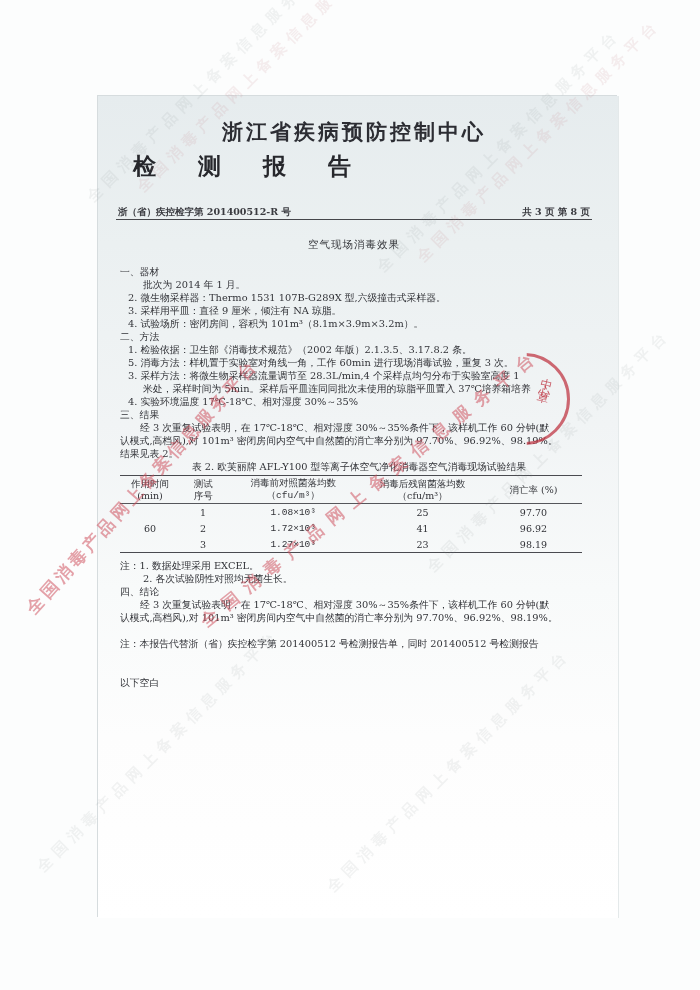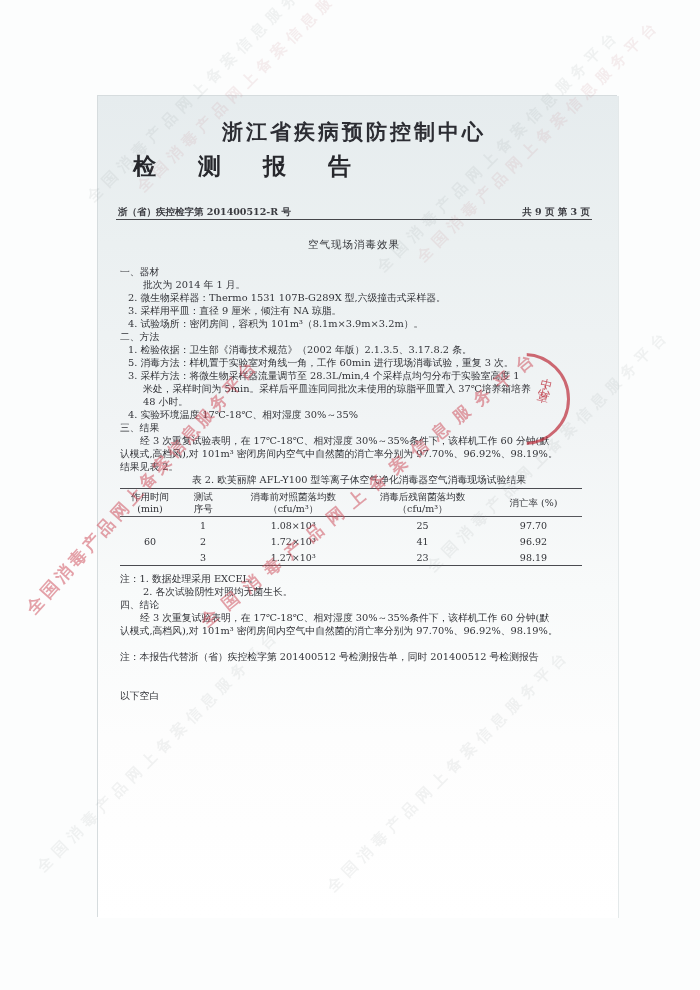--- a/index.html
+++ b/index.html
@@ -52,21 +52,21 @@
   table.results {
     width:462px; margin:1px 0 0 4px; border-collapse:collapse;
     font-size:9.5px; color:#313237;
     border-top:1.6px solid #4a4b50; border-bottom:1.6px solid #4a4b50;
   }
   table.results th {
     font-weight:normal; text-align:center; vertical-align:middle;
     padding:2px 1px; line-height:11.5px; border-bottom:1px solid #55565b;
   }
   table.results td { text-align:center; padding:2.5px 1px; line-height:11px; }
-  .c0{width:13%;} .c1{width:10%;} .c2{width:29%;} .c3{width:27%;} .c4{width:21%;}
+  .c0{width:13%;} .c1{width:10%;} .c2{width:29%;font-family:Liberation Mono, monospace;} .c3{width:27%;} .c4{width:21%;}
 
   
   .wm { position:absolute; white-space:nowrap; font-weight:bold; pointer-events:none; }
   .wm-red { font-size:17px; color:rgba(206,77,90,0.52); }
   .wm-a { left:30px; top:600px; letter-spacing:4px; transform:rotate(-48deg); transform-origin:left center; }
   .wm-b { left:203px; top:612px; letter-spacing:10px; transform:rotate(-39deg); transform-origin:left center; }
   .wm-gray { font-size:15px; letter-spacing:6px; color:rgba(125,135,140,0.10); transform:rotate(-45deg); transform-origin:left center; }
   .wm-pink { font-size:15px; letter-spacing:6px; color:rgba(195,125,130,0.13); transform:rotate(-45deg); transform-origin:left center; }
   .wm-g1 { left:90px;  top:190px; }
   .wm-g2 { left:380px; top:260px; }
@@ -95,36 +95,35 @@
 </style>
 </head>
 <body>
 
 <div class="sheet">
   <div class="sheet-inner">
     <div class="org-title">浙江省疾病预防控制中心</div>
     <div class="report-title">检 测 报 告</div>
     <div class="docnum-row">
       <span>浙（省）疾控检字第 201400512-R 号</span>
-      <span>共 9 页 第 3 页</span>
+      <span>共 3 页 第 8 页</span>
     </div>
     <div class="subject">空气现场消毒效果</div>
 
     <div class="doc-lines" id="body-lines">
         <div class="ln ind0">一、器材</div>
         <div class="ln ind2">批次为 2014 年 1 月。</div>
         <div class="ln ind1">2. 微生物采样器：Thermo 1531 107B-G289X 型,六级撞击式采样器。</div>
         <div class="ln ind1">3. 采样用平皿：直径 9 厘米，倾注有 NA 琼脂。</div>
         <div class="ln ind1">4. 试验场所：密闭房间，容积为 101m³（8.1m×3.9m×3.2m）。</div>
         <div class="ln ind0">二、方法</div>
         <div class="ln ind1">1. 检验依据：卫生部《消毒技术规范》（2002 年版）2.1.3.5、3.17.8.2 条。</div>
         <div class="ln ind1">5. 消毒方法：样机置于实验室对角线一角，工作 60min 进行现场消毒试验，重复 3 次。</div>
         <div class="ln ind1">3. 采样方法：将微生物采样器流量调节至 28.3L/min,4 个采样点均匀分布于实验室高度 1</div>
         <div class="ln ind2">米处，采样时间为 5min。采样后平皿连同同批次未使用的琼脂平皿置入 37℃培养箱培养</div>
-        <div class="ln ind2">48 小时。</div>
         <div class="ln ind1">4. 实验环境温度 17℃-18℃、相对湿度 30%～35%</div>
         <div class="ln ind0">三、结果</div>
         <div class="ln ind3">经 3 次重复试验表明，在 17℃-18℃、相对湿度 30%～35%条件下，该样机工作 60 分钟(默</div>
         <div class="ln ind4">认模式,高档风),对 101m³ 密闭房间内空气中自然菌的消亡率分别为 97.70%、96.92%、98.19%。</div>
         <div class="ln ind4">结果见表 2。</div>
       </div>
 
     <div class="tbl-caption">表 2. 欧芙丽牌 AFL-Y100 型等离子体空气净化消毒器空气消毒现场试验结果</div>
     <table class="results" id="results-table">
         <thead>

